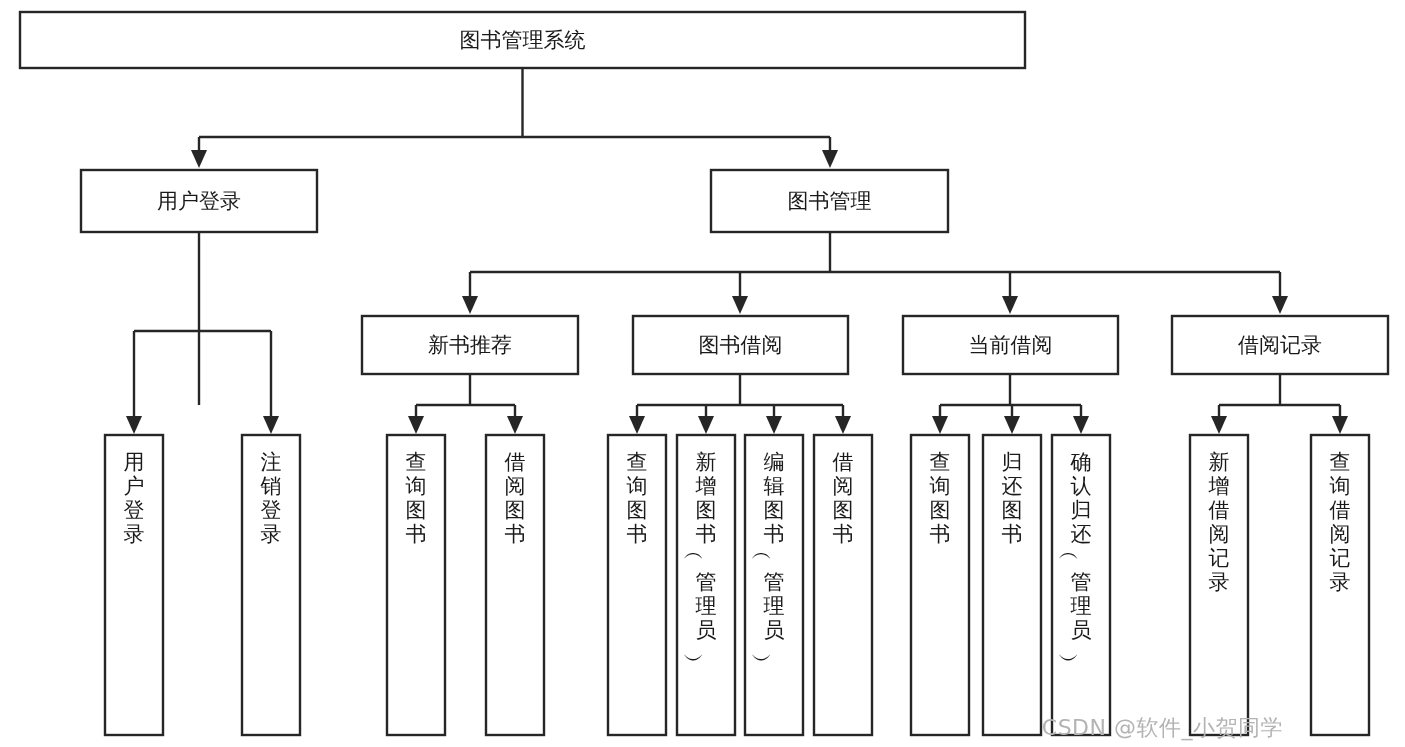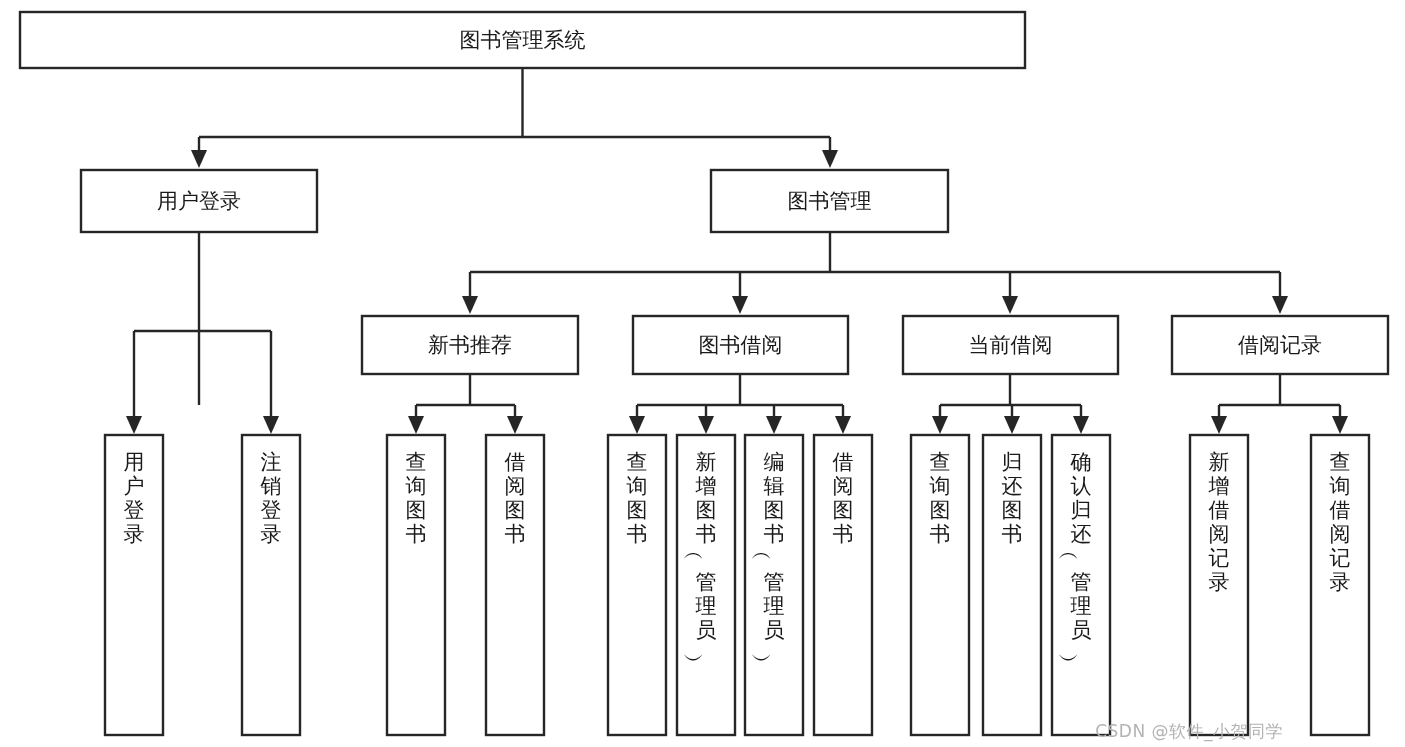--- a/index.html
+++ b/index.html
@@ -54,21 +54,21 @@
     font-family: "DejaVu Sans", "Liberation Sans", sans-serif;
     font-size: 21px;
     fill: #1a1a1a;
     text-anchor: middle;
   }
   .watermark-text {
     position: absolute;
     right: 8px;
     bottom: 4px;
     font-family: "DejaVu Sans", "Liberation Sans", sans-serif;
-    font-size: 17px;
+    font-size: 22px;
     color: #b3b3b3;
     white-space: nowrap;
     letter-spacing: 0.5px;
   }
 </style>
 </head>
 <body>
 
 <div id="diagram-root">
   <svg id="diagram-svg" viewBox="0 0 1405 747">

